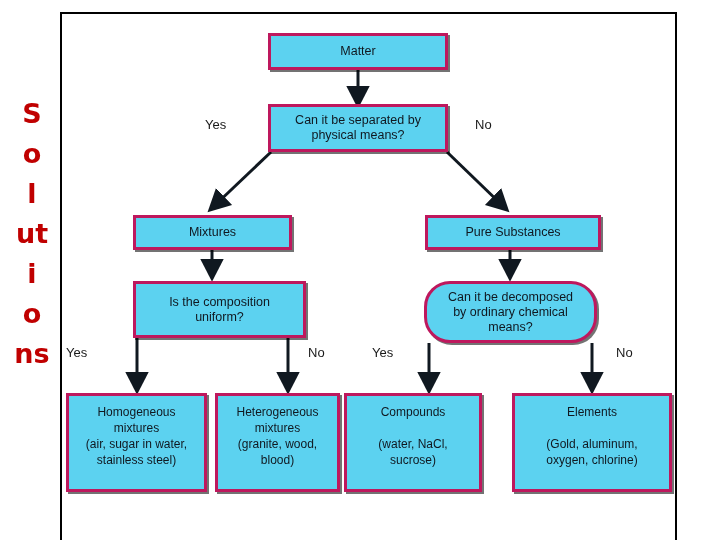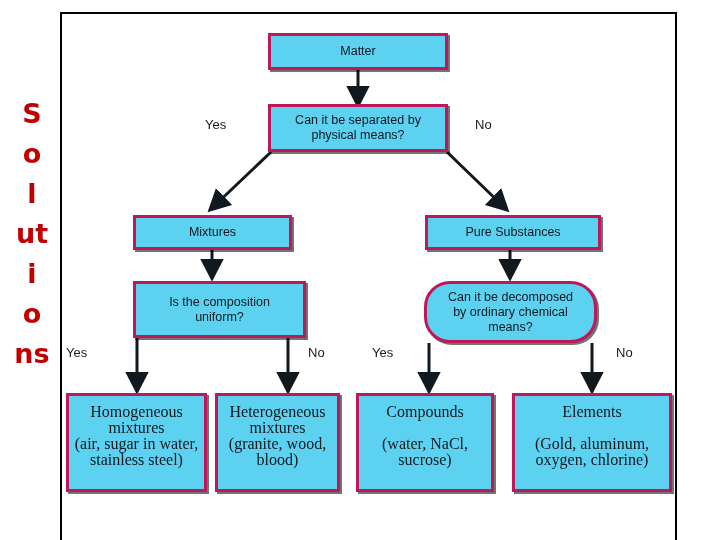--- a/index.html
+++ b/index.html
@@ -67,23 +67,22 @@
     justify-content: center;
     text-align: center;
     padding: 2px 4px;
     box-shadow: 2px 2px 0 rgba(0,0,0,0.55);
   }
   .node .txt { display: block; white-space: pre-line; }
 
   .node.leaf {
     align-items: flex-start;
     padding-top: 8px;
-    font-size: 16px;
+    font-size: 12px;
     line-height: 16px;
-    font-family: Liberation Serif, serif;
   }
 
   .edge-label {
     position: absolute;
     font-family: "Liberation Sans", sans-serif;
     font-size: 13px;
     color: #1a1a1a;
     white-space: nowrap;
   }
 
@@ -182,21 +181,21 @@
 stainless steel)</span>
   </div>
 
   <div class="node leaf" style="left:215px; top:393px; width:125px; height:99px;">
     <span class="txt">Heterogeneous
 mixtures
 (granite, wood,
 blood)</span>
   </div>
 
-  <div class="node leaf" style="left:356px; top:393px; width:138px; height:99px;">
+  <div class="node leaf" style="left:344px; top:393px; width:138px; height:99px;">
     <span class="txt">Compounds
 
 (water, NaCl,
 sucrose)</span>
   </div>
 
   <div class="node leaf" style="left:512px; top:393px; width:160px; height:99px;">
     <span class="txt">Elements
 
 (Gold, aluminum,

